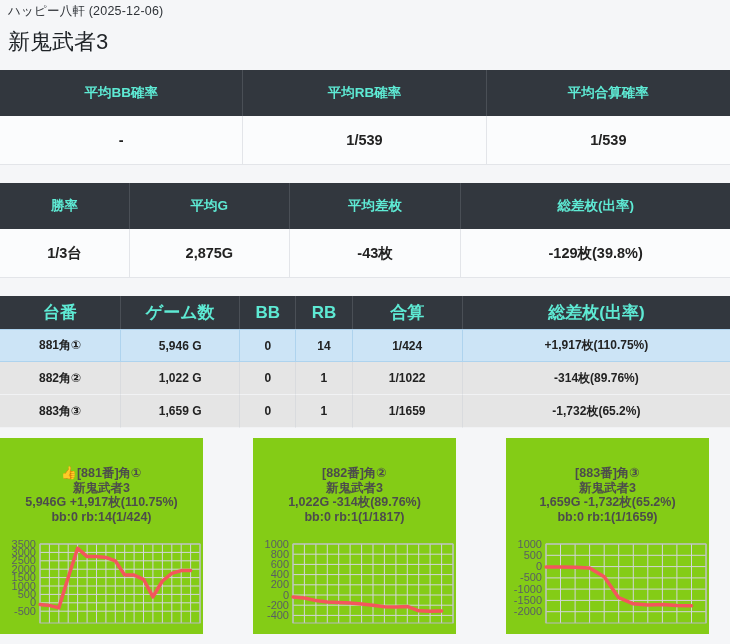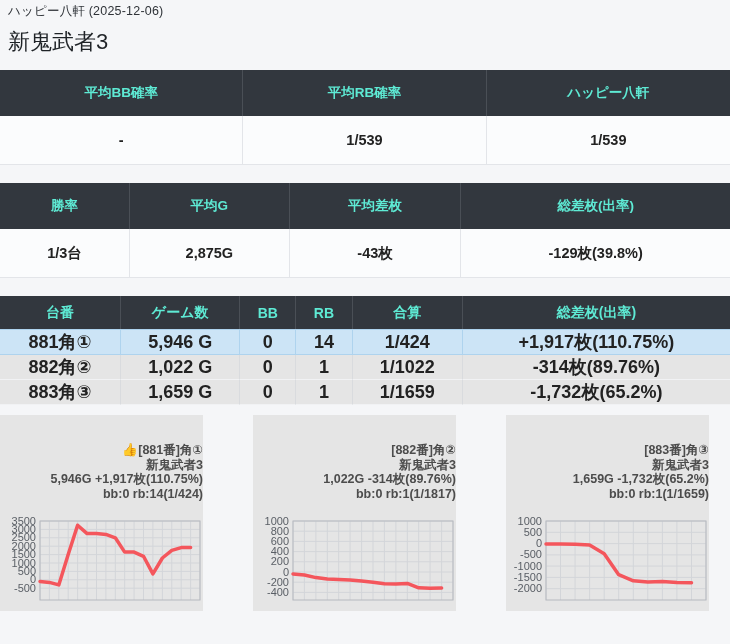--- a/index.html
+++ b/index.html
@@ -26,23 +26,23 @@
   th:last-child { border-right:none; }
   .tbl-summary { margin-bottom:18px; }
   .tbl-summary th { height:46px; font-size:13.5px; }
   .tbl-summary td {
     height:49px; background:#fbfcfd; text-align:center; font-weight:700; font-size:14.5px;
     border-right:1px solid #e3e5e9; border-bottom:1px solid #e3e5e9;
   }
   .tbl-summary td:last-child { border-right:none; }
 
   .tbl-machines { margin-bottom:10px; }
-  .tbl-machines th { height:33px; font-size:14px; }
+  .tbl-machines th { height:33px; font-size:17px; }
   .tbl-machines td {
-    height:25px; text-align:center; font-weight:700; font-size:18px;
+    height:33px; text-align:center; font-weight:700; font-size:12px;
     border-right:1px solid #d9dbde; border-bottom:1px solid #f1f2f4;
   }
   .tbl-machines td:last-child { border-right:none; }
   tr.row-gray td { background:#e5e5e5; }
   tr.row-hl td {
     background:#cce4f6;
     border-right:1px solid #aed3ee;
     border-top:1px solid #aed3ee;
     border-bottom:1px solid #aed3ee;
   }
@@ -50,21 +50,21 @@
 
   
   .t1-col { width:33.33%; }
   .t2-c1 { width:17.8%; } .t2-c2 { width:21.9%; } .t2-c3 { width:23.5%; } .t2-c4 { width:36.8%; }
   .t3-c1 { width:16.6%; } .t3-c2 { width:16.3%; } .t3-c3 { width:7.7%; }
   .t3-c4 { width:7.7%; }  .t3-c5 { width:15.1%; } .t3-c6 { width:36.6%; }
 
   
   .cards { display:flex; gap:50px; }
   .card {
-    width:203px; height:196px; background:#e5e5e5; text-align:right;
+    width:203px; height:196px; background:#84cc16; text-align:center;
     padding-top:28px; flex:0 0 203px;
   }
   .card-line { font-size:12.5px; font-weight:700; color:#4c4c4c; line-height:14.5px; }
   .card svg { display:block; margin-top:13px; }
 </style>
 </head>
 <body>
 
 <div class="page">
 
@@ -76,21 +76,21 @@
   <table class="tbl-summary">
     <colgroup>
         <col class="t1-col">
         <col class="t1-col">
         <col class="t1-col">
       </colgroup>
     <tbody>
         <tr>
       <th>平均BB確率</th>
       <th>平均RB確率</th>
-      <th>ハッピー八軒</th>
+      <th>平均合算確率</th>
     </tr>
     <tr>
       <td>-</td>
       <td>1/539</td>
       <td>1/539</td>
     </tr>
   </tbody>
     </table>
 
   <table class="tbl-summary">

